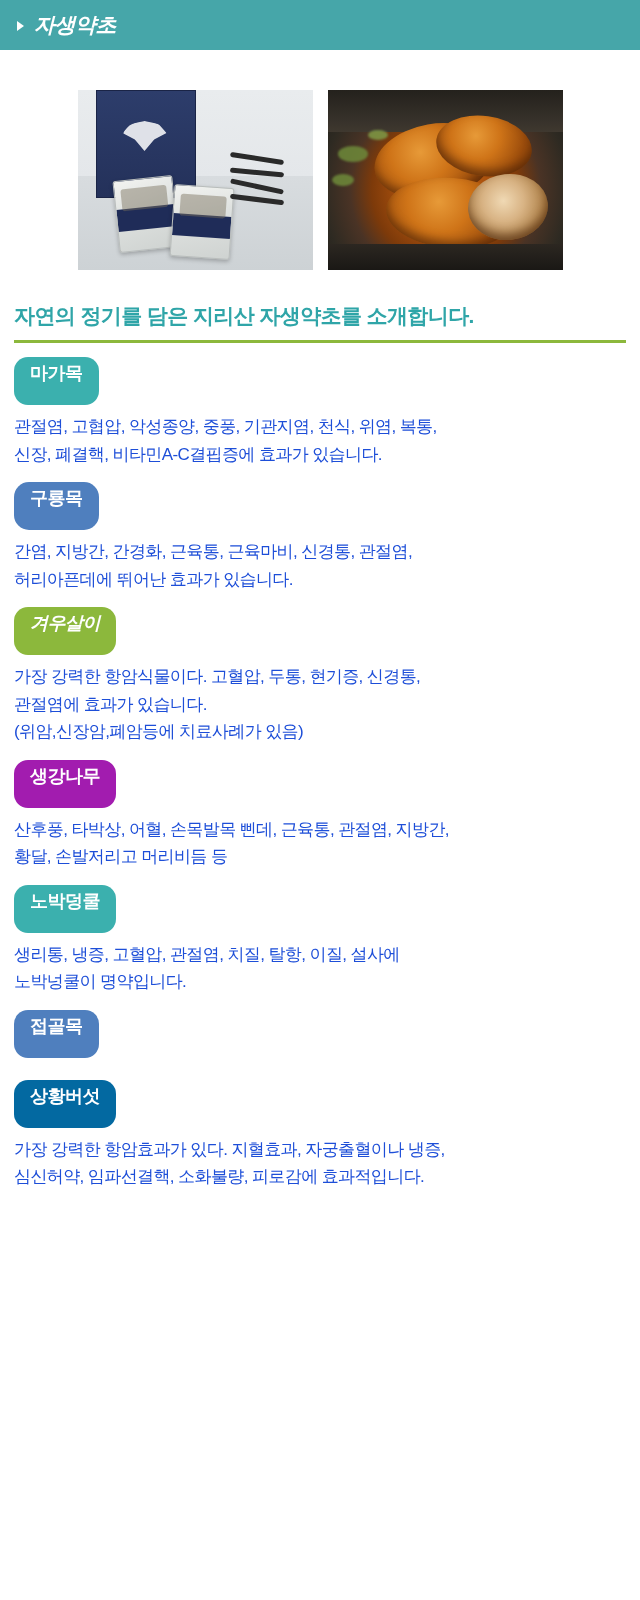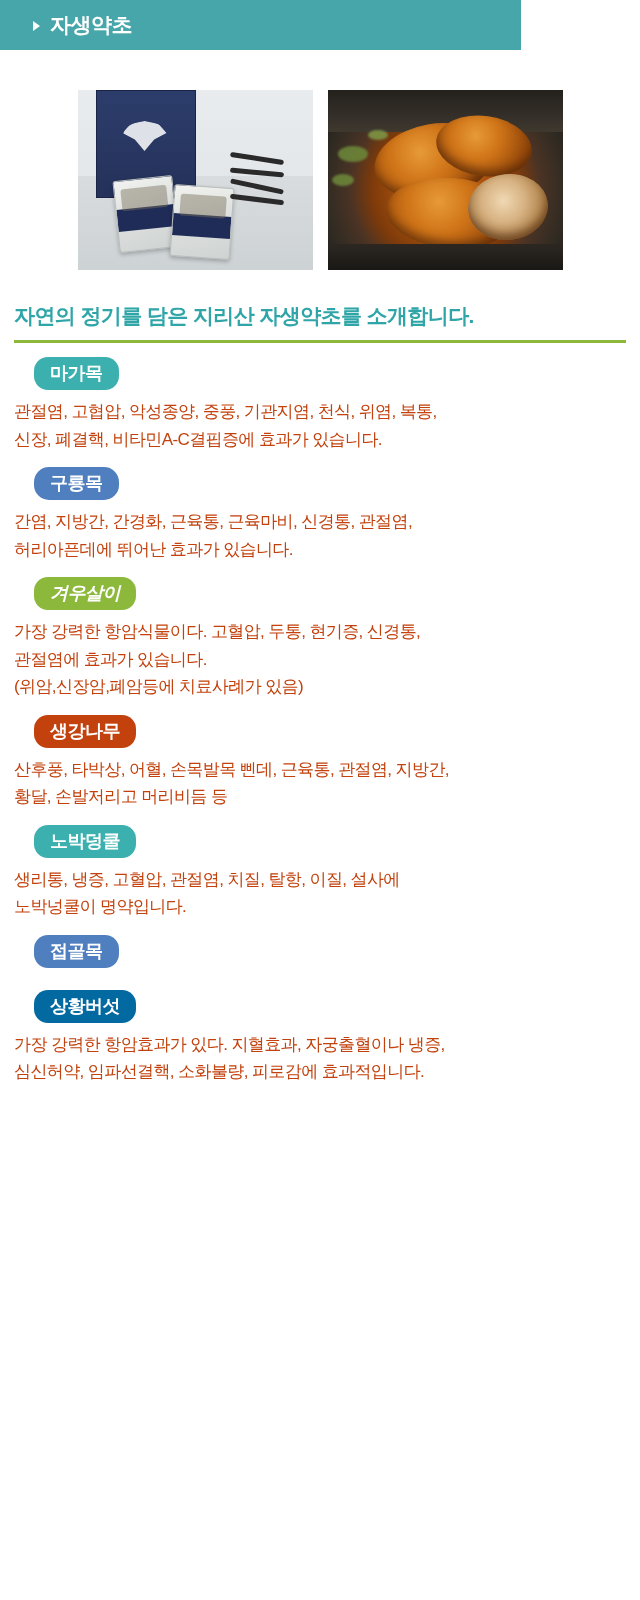--- a/index.html
+++ b/index.html
@@ -10,27 +10,28 @@
   body {
     width: 640px;
     min-height: 1600px;
     font-family: "Liberation Sans", "DejaVu Sans", sans-serif;
     color: #333333;
     position: relative;
   }
 
   
   .header-bar {
-    width: 521px;
+    width: 640px;
     height: 50px;
     background: #46a6a9;
     display: flex;
     align-items: center;
     box-sizing: border-box;
-    padding-left: 30px;
+    padding-left: 14px;
+    font-style: italic;
   }
   .header-arrow {
     width: 14px;
     height: 14px;
     margin-right: 6px;
     display: inline-block;
     position: relative;
     top: 1px;
   }
   .header-arrow svg { display: block; }
@@ -173,28 +174,27 @@
   
   .sections { margin: 14px 0 40px 0; }
   .section { margin: 0 0 14px 0; padding: 0 14px; }
   .tag {
     display: inline-block;
     color: #ffffff;
     font-size: 18px;
     font-weight: bold;
     letter-spacing: -0.5px;
     border-radius: 14px;
-    padding: 4px 16px 5px 16px;
+    padding: 4px 16px 20px 16px;
     margin-bottom: 8px;
-    margin-left: 20px;
   }
   .desc {
     font-size: 17px;
     line-height: 1.62;
-    color: #c2410c;
+    color: #1d4ed8;
     letter-spacing: -0.6px;
   }
   .desc div { white-space: nowrap; }
 </style>
 </head>
 <body>
 
 <div class="header-bar" style="background: rgb(70, 166, 169);">
   <span class="header-arrow">
     <svg width="14" height="14" viewBox="0 0 14 14" aria-hidden="true">
@@ -240,21 +240,21 @@
       </div></div>
     <div class="section"><span class="tag" style="background: rgb(79, 127, 190); border-radius: 15px;">구룡목</span><div class="desc">
         <div>간염, 지방간, 간경화, 근육통, 근육마비, 신경통, 관절염,</div>
         <div>허리아픈데에 뛰어난 효과가 있습니다.</div>
       </div></div>
     <div class="section"><span class="tag" style="background: rgb(140, 184, 60); font-style: italic;">겨우살이</span><div class="desc">
         <div>가장 강력한 항암식물이다. 고혈압, 두통, 현기증, 신경통,</div>
         <div>관절염에 효과가 있습니다.</div>
         <div>(위암,신장암,폐암등에 치료사례가 있음)</div>
       </div></div>
-    <div class="section"><span class="tag" style="background: #c2410c;">생강나무</span><div class="desc">
+    <div class="section"><span class="tag" style="background: #a21caf;">생강나무</span><div class="desc">
         <div>산후풍, 타박상, 어혈, 손목발목 삔데, 근육통, 관절염, 지방간,</div>
         <div>황달, 손발저리고 머리비듬 등</div>
       </div></div>
     <div class="section"><span class="tag" style="background: rgb(59, 176, 174);">노박덩쿨</span><div class="desc">
         <div>생리통, 냉증, 고혈압, 관절염, 치질, 탈항, 이질, 설사에</div>
         <div>노박넝쿨이 명약입니다.</div>
       </div></div>
     <div class="section"><span class="tag" style="background: rgb(79, 127, 190); text-align: right;">접골목</span></div>
     <div class="section"><span class="tag" style="background: #0369a1;">상황버섯</span><div class="desc">
         <div>가장 강력한 항암효과가 있다. 지혈효과, 자궁출혈이나 냉증,</div>

